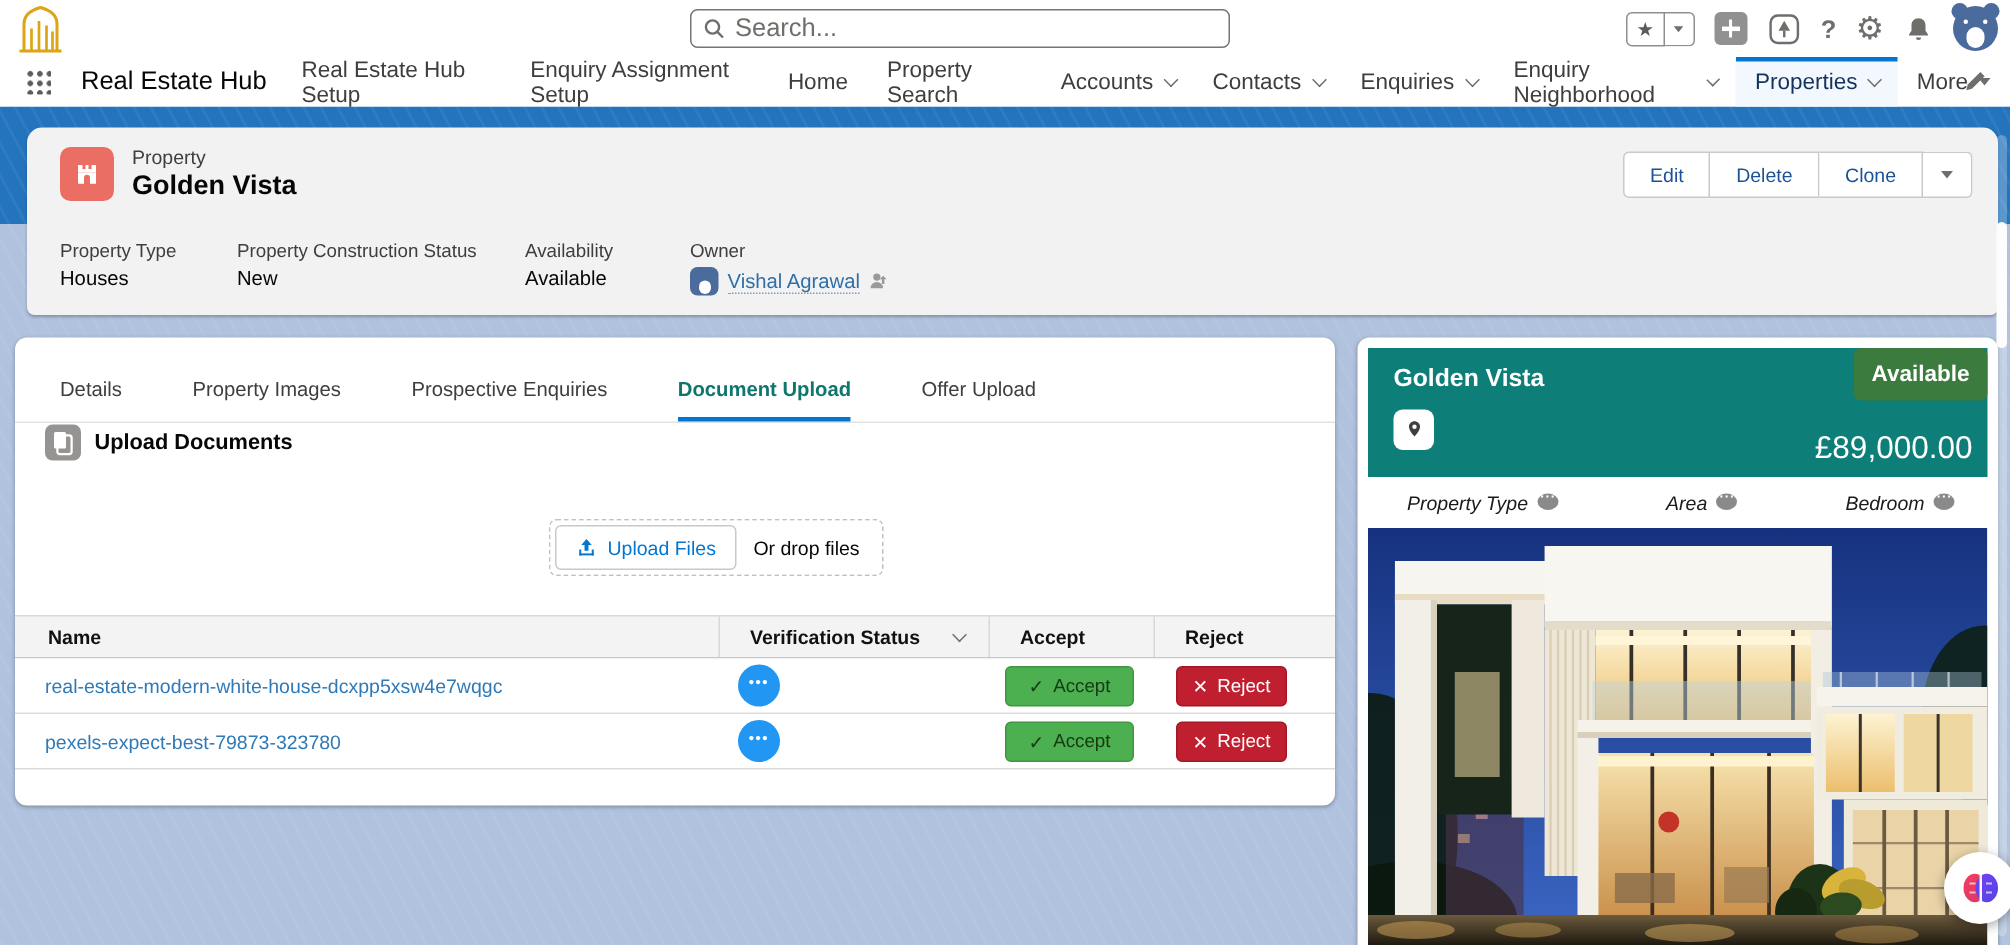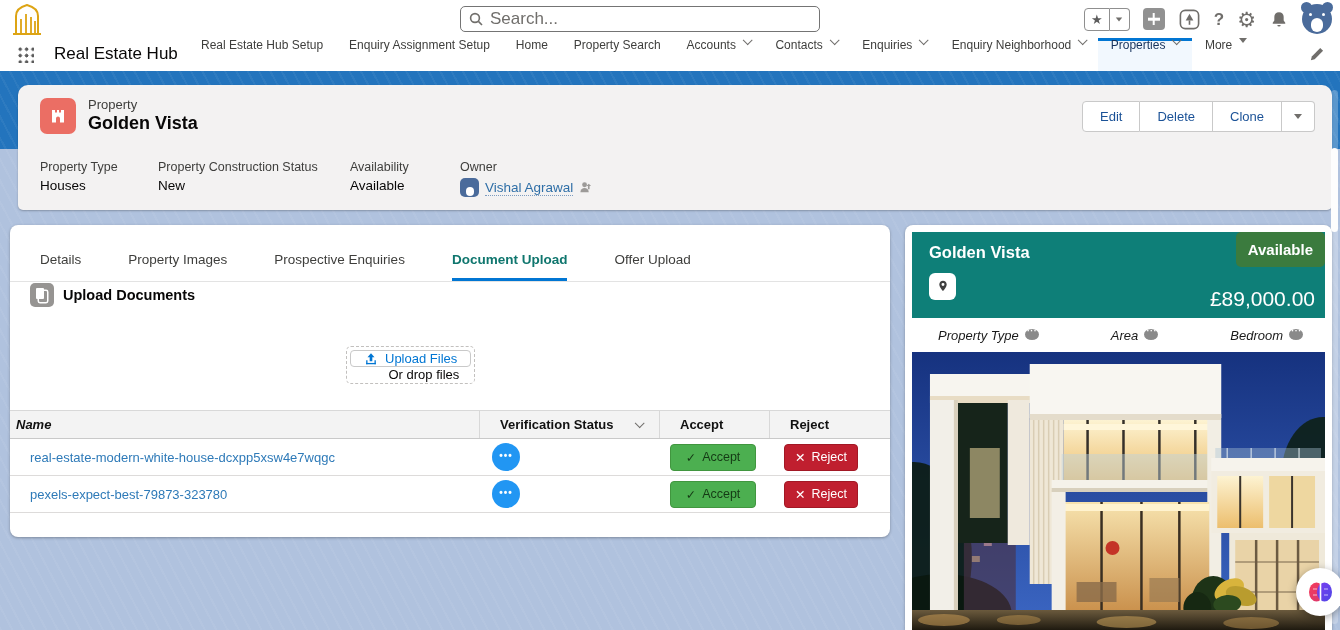--- a/index.html
+++ b/index.html
@@ -29,21 +29,21 @@
   .avatar::before { left:-1px; } .avatar::after { right:-1px; }
   .avatar .snout { position:absolute; left:50%; transform:translateX(-50%); bottom:2px; width:12px; height:14px; background:#fff; border-radius:6px; }
   .avatar .eye { position:absolute; width:3.4px; height:3.4px; border-radius:50%; background:#fff; top:9px; }
   .avatar .eye.l { left:7px; } .avatar .eye.r { right:7px; }
 
   
   .nav-bar { position:absolute; top:38px; left:0; right:0; height:33px; background:#fff; z-index:5; }
   .waffle { position:absolute; left:17px; top:8px; width:17px; height:17px; background-image:radial-gradient(circle,#5c5c5c 1.7px,transparent 2px); background-size:6.4px 6.4px; cursor:pointer; }
   .app-name { position:absolute; left:54px; top:6px; font-size:17px; color:#080707; }
   .nav-tabs { position:absolute; left:188px; top:0; height:33px; display:flex; }
-  .nav-tab { display:flex; align-items:flex-start; padding:0 13px; font-size:12px; color:#3e3e3c; cursor:pointer; gap:7px; }
+  .nav-tab { display:flex; align-items:center; padding:0 13px; font-size:15px; color:#3e3e3c; cursor:pointer; gap:7px; }
   .nav-tab.active { background:#f2f8fe; box-shadow:inset 0 3px 0 #0176d3; color:#16325c; }
   .chev { width:6.5px; height:6.5px; border-right:1.4px solid #706e6b; border-bottom:1.4px solid #706e6b; transform:rotate(45deg) translateY(-2px); display:inline-block; }
   .nav-pencil { position:absolute; right:16px; top:9px; cursor:pointer; }
 
   
   .page-bg { position:absolute; top:71px; left:0; right:0; bottom:0; background:linear-gradient(180deg,#2374bd 0,#2374bd 78px,#b0c2de 78px); }
   .page-bg::after { content:""; position:absolute; inset:0; background:repeating-linear-gradient(62deg, rgba(255,255,255,.05) 0 2px, transparent 2px 10px); }
 
   
   .header-card { position:absolute; top:85px; left:8px; right:8px; height:125px; background:#f3f2f2; border-radius:10px 10px 5px 5px; box-shadow:0 1px 2px rgba(0,0,0,.25); z-index:2;margin-left:10px; }
@@ -65,28 +65,28 @@
 
   
   .main-card { position:absolute; left:10px; top:225px; width:880px; height:312px; background:#fff; border-radius:8px; box-shadow:0 1px 3px rgba(0,0,0,.3); z-index:2; }
   .rec-tabs { display:flex; height:44px; border-bottom:1px solid #e3e3e3; padding-left:30px; gap:47px;margin-top:13px; }
   .rec-tab { display:flex; align-items:center; font-size:13.5px; color:#3e3e3c; cursor:pointer; border-bottom:3px solid transparent; padding-top:2px; }
   .rec-tab.active { font-weight:bold; color:#0f766e; border-bottom-color:#0176d3; }
   .section-head { position:absolute; left:20px; top:58px; display:flex; align-items:center; gap:9px; }
   .doc-chip { width:24px; height:24px; border-radius:5px; background:#969492; position:relative; }
   .doc-chip::before { content:""; position:absolute; left:6px; top:5px; width:8px; height:11px; background:#fff; border-radius:1px; box-shadow:3px 3px 0 0 #969492, 3px 3px 0 1.5px #fff; }
   .section-title { font-size:14.5px; font-weight:bold; color:#080707; }
-  .upload-zone { position:absolute; left:336px; top:121px; height:38px; border:1px dashed #c2c0be; border-radius:5px; display:flex; align-items:flex-end; padding:3px;flex-direction:column; }
+  .upload-zone { position:absolute; left:356px; top:121px; height:38px; border:1px dashed #c2c0be; border-radius:5px; display:flex; align-items:center; padding:3px; }
   .upload-btn { height:30px; background:#fff; border:1px solid #c9c9c9; border-radius:4px; display:flex; align-items:center; gap:7px; padding:0 13px; font-size:13px; color:#0176d3; font-family:inherit; cursor:pointer; }
   .drop-hint { font-size:13px; color:#080707; margin:0 12px 0 11px; }
 
   .file-table { position:absolute; left:0; right:0; top:185px; font-size:13px; }
   .ft-head { display:grid; grid-template-columns:470px 180px 110px 120px; height:29px; background:#f3f3f3; border-top:1px solid #d8d8d8; border-bottom:1px solid #c9c9c9; }
   .ft-head .hcell { display:flex; align-items:center; padding-left:20px; font-weight:bold; color:#111; border-right:1px solid #d8d8d8; }
-  .ft-head .hcell:first-child { padding-left:6px;font-style:italic; }
+  .ft-head .hcell:first-child { padding-left:22px; }
   .ft-head .hcell:last-child { border-right:none; }
   .ft-head .hcell.with-chev { justify-content:space-between; padding-right:18px; }
   .ft-row { display:grid; grid-template-columns:470px 180px 110px 120px; height:37px; align-items:center; border-bottom:1px solid #dddbda; background:#fff; }
   .file-link { padding-left:20px; color:#2e7ab8; cursor:pointer; white-space:nowrap; overflow:hidden; text-overflow:ellipsis; }
   .dots-chip { margin-left:12px; width:28px; height:28px; border-radius:50%; background:#2196f3; color:#fff; display:flex; align-items:center; justify-content:center; font-size:10px; font-weight:bold; letter-spacing:1px; cursor:pointer; padding-bottom:3px; }
   .accept-btn { margin-left:10px; width:86px; height:27px; background:#4caf50; border:1px solid #41963f; border-radius:4px; color:#153a15; font-size:12.5px; font-family:inherit; display:flex; align-items:center; justify-content:center; gap:6px; cursor:pointer; }
   .reject-btn { margin-left:14px; width:74px; height:27px; background:#c01f2f; border:1px solid #a21825; border-radius:4px; color:#fff; font-size:12.5px; font-family:inherit; display:flex; align-items:center; justify-content:center; gap:6px; cursor:pointer; }
 
   
   .prop-card { position:absolute; left:905px; top:225px; width:427px; bottom:0; background:#fff; border-radius:8px 8px 0 0; box-shadow:0 1px 3px rgba(0,0,0,.3); z-index:2; }

